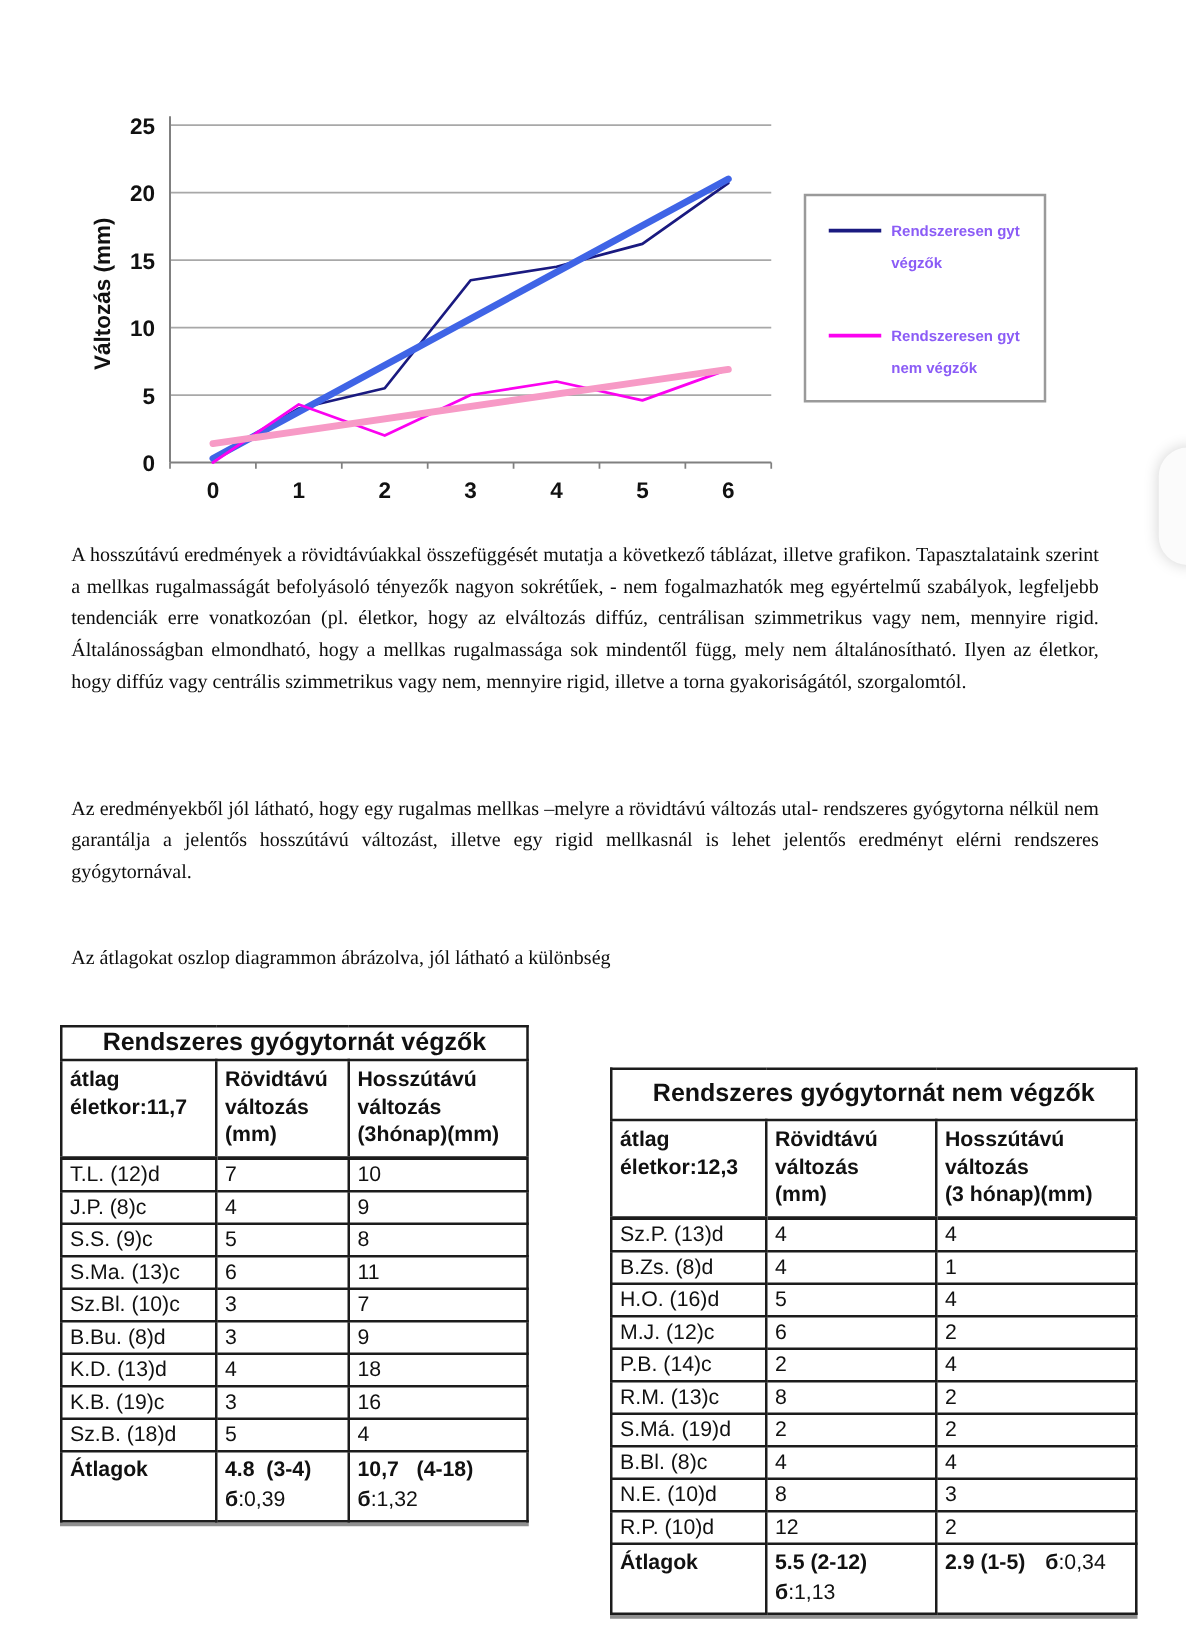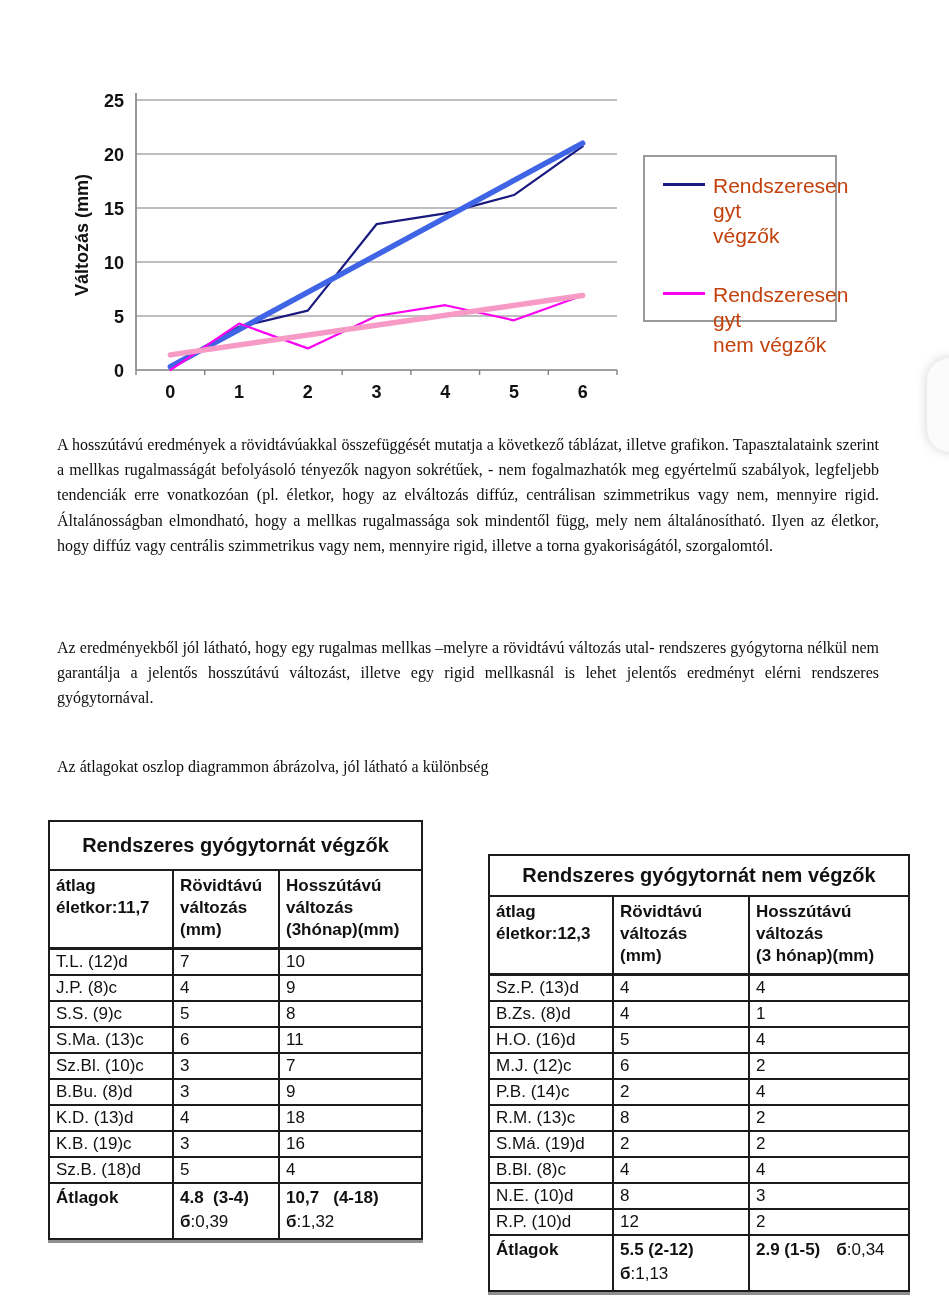--- a/index.html
+++ b/index.html
@@ -6,33 +6,33 @@
   #page{position:relative;width:949px;height:1309px;background:#ffffff;overflow:hidden;
         font-family:"Liberation Serif",serif;color:#111;}
 
   
   #chart-svg{position:absolute;left:60px;top:85px;width:580px;height:340px;}
   .legend-box{position:absolute;left:643px;top:155px;width:194px;height:167px;
               border:2px solid #9a9a9a;background:#fff;box-sizing:border-box;
               padding:16px 0 0 18px;font-family:"Liberation Sans",sans-serif;}
   .legend-item{display:flex;align-items:flex-start;margin-bottom:34px;}
   .legend-swatch{width:42px;flex:0 0 42px;border-top:3px solid #000;margin-top:10px;margin-right:8px;}
-  .legend-label{font-weight:normal;font-size:21px;line-height:25px;color:#c2410c;}
+  .legend-label{font-weight:bold;font-size:12px;line-height:25px;color:#8b5cf6;}
 
   
   .para{position:absolute;left:57px;width:822px;font-size:16px;line-height:25.2px;
         text-align:justify;color:#0d0d0d;}
   #para-3{text-align:left;}
 
   
   .data-table{position:absolute;border-collapse:collapse;background:#fff;
               font-family:"Liberation Sans",sans-serif;color:#111;
               box-shadow:0 3px 0 #8f8f8f;}
   .data-table td{border:2px solid #1c1c1c;vertical-align:top;}
-  .tbl-title{font-size:20px;font-weight:bold;text-align:center;padding:12px 2px;}
+  .tbl-title{font-size:20px;font-weight:bold;text-align:center;padding:1px 2px;}
   .hdr td{font-weight:bold;font-size:17px;line-height:22px;padding:4px 6px 6px;
           white-space:pre-line;border-bottom-width:3px;}
   .data-row td{font-size:17px;line-height:21px;padding:1px 6px 2px;}
   .tot-row td{font-size:17px;line-height:24px;padding:2px 6px 4px;white-space:pre-wrap;}
   .tot-label{font-weight:bold;}
   .sig{margin-left:16px;}
   #table-left{left:48px;top:820px;}
   #table-right{left:488px;top:826px;margin-top:28px;}
   #table-right .tbl-title{padding:8px 2px;}
 

